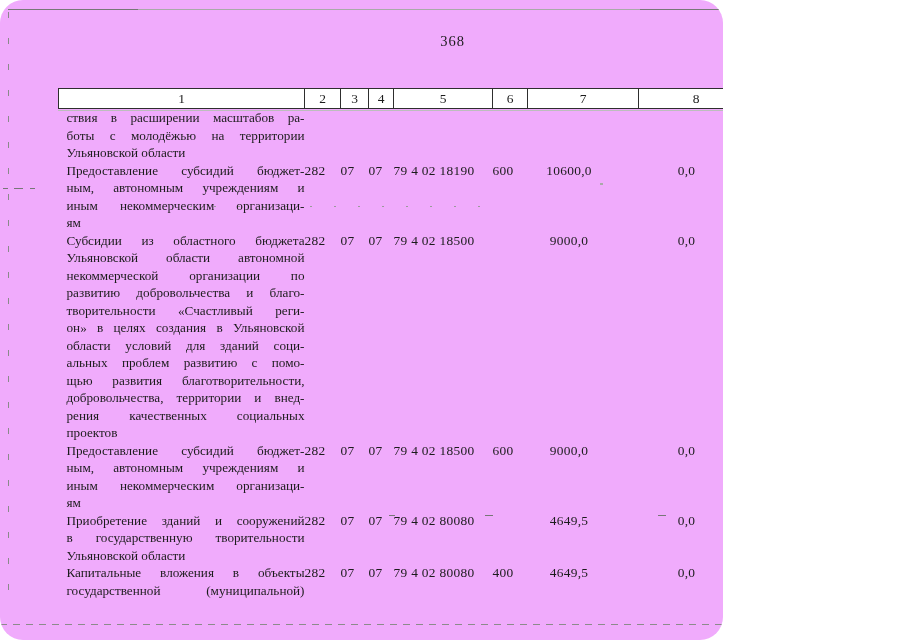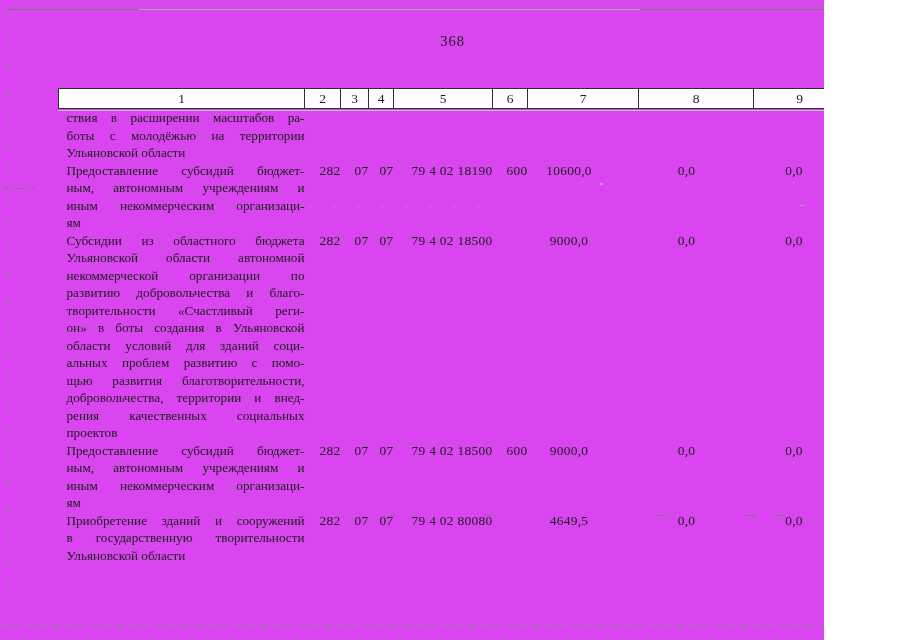--- a/index.html
+++ b/index.html
@@ -1,23 +1,24 @@
 <!DOCTYPE html>
 <html><head>
 <meta charset="utf-8">
 <style>
   html, body { margin: 0; padding: 0; background: #ffffff; }
   .page {
     position: relative;
-    width: 824px;
+    width: 723px;
     height: 640px;
-    background: #d946ef;
+    background: #f0abfc;
     font-family: "Liberation Serif", serif;
     color: #1c1c1c;
     overflow: hidden;
+    border-radius: 23px;
   }
   .page-number {
     position: absolute;
     top: 33px;
     left: 0;
     width: 905px;
     text-align: center;
     font-size: 14.5px;
     letter-spacing: 1px;
   }
@@ -42,21 +43,21 @@
   tbody td {
     vertical-align: top;
     padding: 0;
     font-size: 13.4px;
     line-height: 17.5px;
   }
   td.c1 { padding-left: 8px; }
   .nm { font-size: 13.2px; }
   .nm div { text-align: justify; white-space: nowrap; }
   .nm div.j { text-align-last: justify; }
-  td.cc { text-align: right; letter-spacing: 0.3px; }
+  td.cc { text-align: left; letter-spacing: 0.3px; }
   td.cr { text-align: center;  letter-spacing: 0.3px; }
   .p7 { padding-right: 28px; }
   .p8 { padding-right: 19px; }
   .p9 { padding-right: 11px; }
   .art { position: absolute; background: #777; }
   .art-light { position: absolute; background: #a9a9a9; }
   .vdash {
     position: absolute; width: 1px;
     background: repeating-linear-gradient(180deg, #8a8a8a 0 6px, transparent 6px 26px);
   }
@@ -161,21 +162,21 @@
         <td class="cr p9">0,0</td>
       </tr>
       <tr>
         <td class="c1">
             <div class="nm">
               <div class="j">Субсидии из областного бюджета</div>
               <div class="j">Ульяновской области автономной</div>
               <div class="j">некоммерческой организации по</div>
               <div class="j">развитию добровольчества и благо-</div>
               <div class="j">творительности «Счастливый реги-</div>
-              <div class="j">он» в боты создания в Ульяновской</div>
+              <div class="j">он» в целях создания в Ульяновской</div>
               <div class="j">области условий для зданий соци-</div>
               <div class="j">альных проблем развитию с помо-</div>
               <div class="j">щью развития благотворительности,</div>
               <div class="j">добровольчества, территории и внед-</div>
               <div class="j">рения качественных социальных</div>
               <div>проектов</div>
             </div>
           </td>
         <td class="cc">282</td>
         <td class="cc">07</td>
@@ -214,15 +215,31 @@
           </td>
         <td class="cc">282</td>
         <td class="cc">07</td>
         <td class="cc">07</td>
         <td class="cc">79 4 02 80080</td>
         <td class="cc"></td>
         <td class="cr p7">4649,5</td>
         <td class="cr p8">0,0</td>
         <td class="cr p9">0,0</td>
       </tr>
+      <tr>
+        <td class="c1">
+            <div class="nm">
+              <div class="j">Капитальные вложения в объекты</div>
+              <div class="j">государственной (муниципальной)</div>
+            </div>
+          </td>
+        <td class="cc">282</td>
+        <td class="cc">07</td>
+        <td class="cc">07</td>
+        <td class="cc">79 4 02 80080</td>
+        <td class="cc">400</td>
+        <td class="cr p7">4649,5</td>
+        <td class="cr p8">0,0</td>
+        <td class="cr p9">0,0</td>
+      </tr>
     </tbody>
   </table>
 </div>
 
 </body></html>

